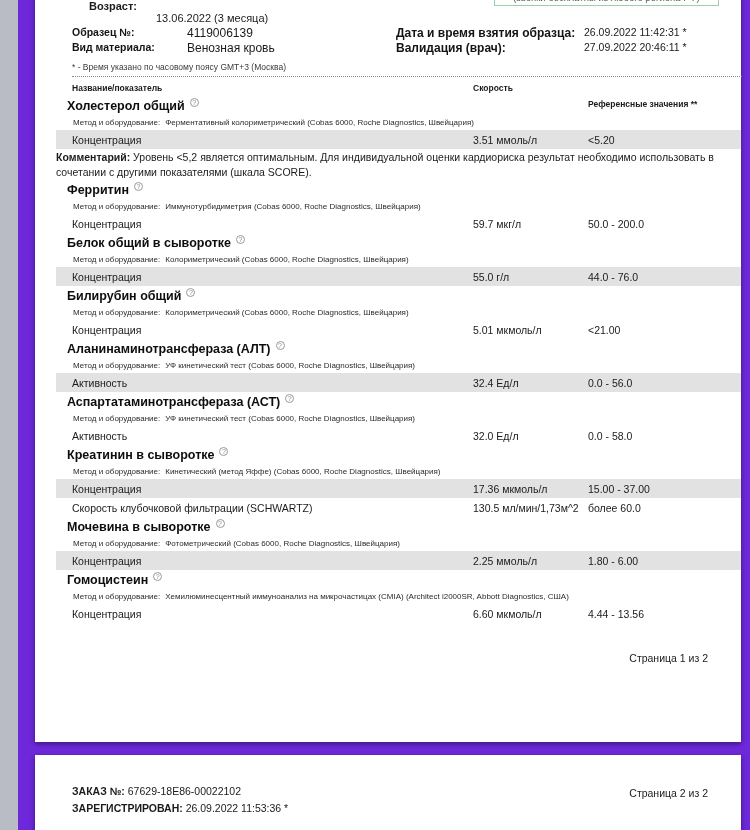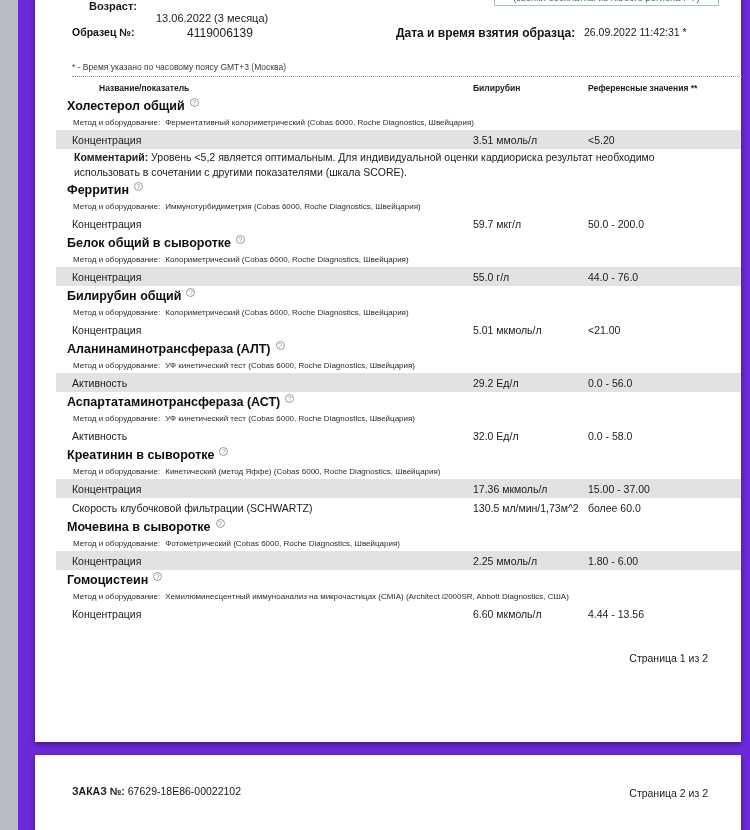--- a/index.html
+++ b/index.html
@@ -147,23 +147,23 @@
     width: 100%;
     height: 14px;
   }
   .th {
     position: absolute;
     font-size: 8.5px;
     font-weight: bold;
     color: #1b1b1b;
     white-space: nowrap;
   }
-  .th.c1 { left: 37px; margin-left: 27px; }
+  .th.c1 { left: 37px; }
   .th.c2 { left: 438px; }
-  .th.c3 { left: 553px; }
+  .th.c3 { left: 553px; margin-top: 16px; }
 
   .results {
     position: absolute;
     left: 0;
     top: 146px;
     width: 100%;
   }
 
   .analyte { position: relative; width: 100%; }
 
@@ -231,21 +231,21 @@
     font-size: 10.5px;
     color: #1b1b1b;
     white-space: nowrap;
   }
   .res-row .cell.p {  left: 16px; }
   .res-row .cell.v {  left: 417px; }
   .res-row .cell.r {  left: 532px; }
 
   .comment {
     position: relative;
-    padding-left: 39px;
+    padding-left: 21px;
     padding-right: 24px;
     padding-top: 1px;
     font-size: 10.5px;
     line-height: 15px;
     color: #1b1b1b;
   }
   .comment b { font-weight: bold; }
 
   
   .page-num {
@@ -288,28 +288,34 @@
         <span>(звонки бесплатны из любого региона РФ)</span>
       </div>
 
       <div class="meta">
         <div class="meta-line">
           <span class="m-lbl-left">Образец №:</span>
           <span class="m-val-left">4119006139</span>
           <span class="m-lbl-right">Дата и время взятия образца:</span>
           <span class="m-val-right">26.09.2022  11:42:31 *</span>
         </div>
+        <div class="meta-line">
+          <span class="m-lbl-left">Вид материала:</span>
+          <span class="m-val-left">Венозная кровь</span>
+          <span class="m-lbl-right">Валидация (врач):</span>
+          <span class="m-val-right">27.09.2022  20:46:11 *</span>
+        </div>
       </div>
 
       <div class="tz-note">* - Время указано по часовому поясу GMT+3 (Москва)</div>
       <div class="dotted-sep"></div>
 
       <div class="table-head">
         <span class="th c1">Название/показатель</span>
-        <span class="th c2">Билирубин</span>
+        <span class="th c2">Скорость</span>
         <span class="th c3">Референсные значения **</span>
       </div>
 
       <div class="results" id="results-container">
           <div class="analyte">
             <div class="analyte-title">
               <span class="tname">Холестерол общий</span>
               <span class="help-icon">?</span>
             </div>
             <div class="method">
@@ -372,21 +378,21 @@
             <div class="analyte-title">
               <span class="tname">Аланинаминотрансфераза (АЛТ)</span>
               <span class="help-icon">?</span>
             </div>
             <div class="method">
               <span class="m-k">Метод и оборудование:</span>
               <span class="m-v">УФ кинетический тест (Cobas 6000, Roche Diagnostics, Швейцария)</span>
             </div>
             <div class="res-row shaded">
               <span class="cell p">Активность</span>
-              <span class="cell v">29.2 Ед/л</span>
+              <span class="cell v">32.4 Ед/л</span>
               <span class="cell r">0.0 - 56.0</span>
             </div>
           </div>
           <div class="analyte">
             <div class="analyte-title">
               <span class="tname">Аспартатаминотрансфераза (АСТ)</span>
               <span class="help-icon">?</span>
             </div>
             <div class="method">
               <span class="m-k">Метод и оборудование:</span>
@@ -454,17 +460,20 @@
     </div>
   </div>
 
   <div class="page" id="page-2">
     <div class="page-inner">
       <div class="page-num">Страница 2 из 2</div>
       <div class="order-block">
         <div class="order-line">
           <b>ЗАКАЗ №:</b><span> 67629-18E86-00022102</span>
         </div>
+        <div class="order-line">
+          <b>ЗАРЕГИСТРИРОВАН:</b><span> 26.09.2022  11:53:36 *</span>
+        </div>
       </div>
     </div>
   </div>
 
 </div>
 
 </body></html>

